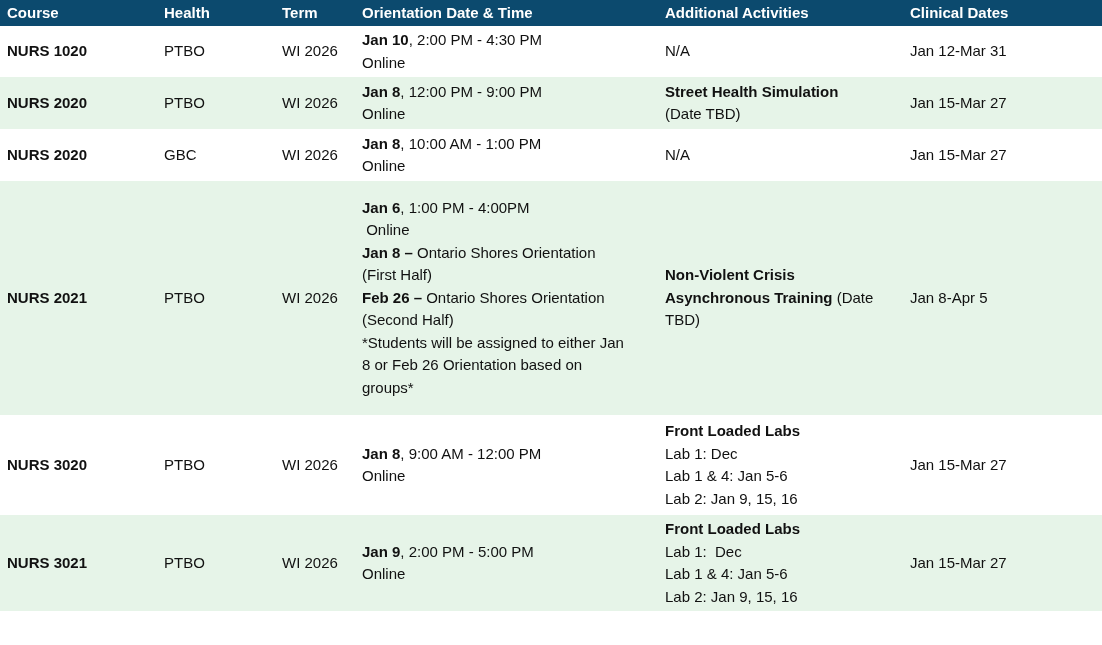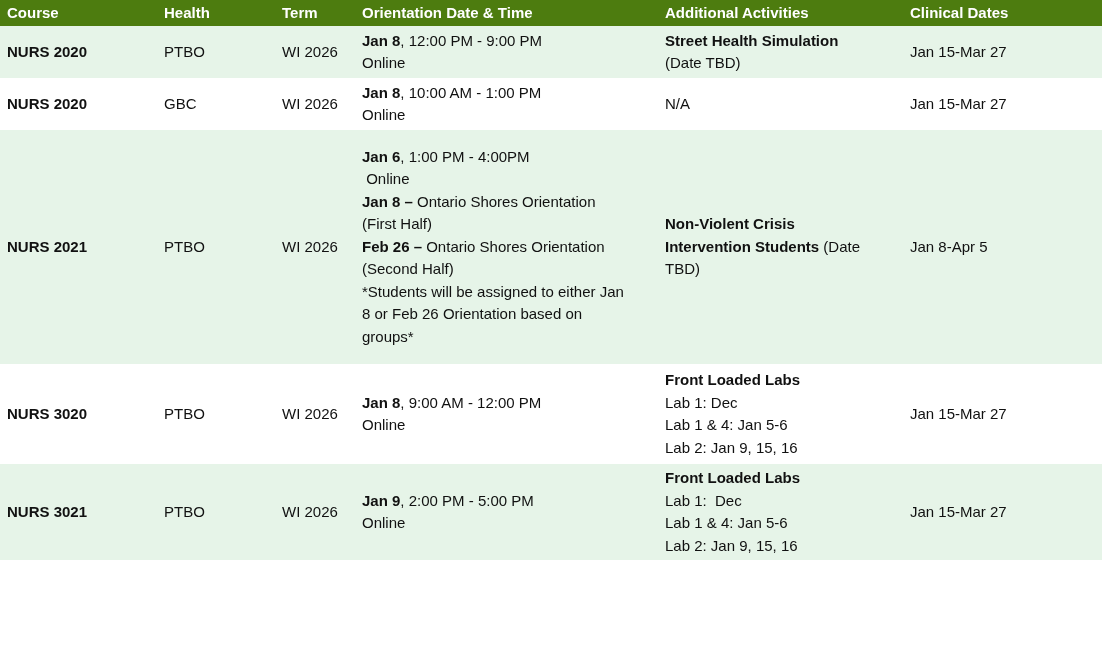--- a/index.html
+++ b/index.html
@@ -1,19 +1,19 @@
 <!DOCTYPE html>
 <html><head>
 <meta charset="utf-8">
 <style>
   html, body { margin:0; padding:0; background:#ffffff; }
   body { width:1102px; height:645px; overflow:hidden; font-family:"Liberation Sans", "DejaVu Sans", sans-serif; color:#111; }
   table { border-collapse:collapse; width:1102px; table-layout:fixed; }
   col.c1{width:157px} col.c2{width:118px} col.c3{width:80px} col.c4{width:303px} col.c5{width:245px} col.c6{width:199px}
-  thead tr { background:#4d7c0f; height:16px; }
+  thead tr { background:#0c4a6e; height:16px; }
   th { color:#ffffff; font-weight:bold; font-size:15px; text-align:left; padding:0 0 0 7px; vertical-align:bottom; line-height:26px; height:26px; white-space:nowrap; }
   td { font-size:15px; line-height:22.5px; padding:0 0 0 7px; vertical-align:middle; white-space:nowrap; }
   tbody tr.alt { background:#e6f4e8; }
   tbody tr.white { background:#ffffff; }
   .bold { font-weight:bold; }
   .italic { }
   .line { display:block; }
   .r1{height:51px} .r2{height:52px} .r3{height:52px} .r4{height:234px} .r5{height:100px} .r6{height:96px} .r7{height:33px}
   .r7 td { vertical-align:top; padding-top:4px; }
 </style>
@@ -34,20 +34,31 @@
       <th>Course</th>
       <th>Health</th>
       <th>Term</th>
       <th>Orientation Date &amp; Time</th>
       <th>Additional Activities</th>
       <th>Clinical Dates</th>
     </tr>
   </thead>
   <tbody>
 
+    <tr class="white r1">
+      <td class="bold">NURS 1020</td>
+      <td>PTBO</td>
+      <td>WI 2026</td>
+      <td>
+        <span class="line"><span class="bold">Jan 10</span><span>, 2:00 PM - 4:30 PM</span></span>
+        <span class="line">Online</span>
+      </td>
+      <td>N/A</td>
+      <td>Jan 12-Mar 31</td>
+    </tr>
 
     <tr class="alt r2">
       <td class="bold">NURS 2020</td>
       <td>PTBO</td>
       <td>WI 2026</td>
       <td>
         <span class="line"><span class="bold">Jan 8</span><span>, 12:00 PM - 9:00 PM</span></span>
         <span class="line">Online</span>
       </td>
       <td>
@@ -79,21 +90,21 @@
         <span class="line"><span class="bold">Jan 8 –</span><span> Ontario Shores Orientation</span></span>
         <span class="line">(First Half)</span>
         <span class="line"><span class="bold">Feb 26 –</span><span> Ontario Shores Orientation</span></span>
         <span class="line">(Second Half)</span>
         <span class="line italic">*Students will be assigned to either Jan</span>
         <span class="line italic">8 or Feb 26 Orientation based on</span>
         <span class="line italic">groups*</span>
       </td>
       <td>
         <span class="line bold">Non-Violent Crisis</span>
-        <span class="line"><span class="bold">Intervention Students</span><span> (Date</span></span>
+        <span class="line"><span class="bold">Asynchronous Training</span><span> (Date</span></span>
         <span class="line">TBD)</span>
       </td>
       <td>Jan 8-Apr 5</td>
     </tr>
 
     <tr class="white r5">
       <td class="bold">NURS 3020</td>
       <td>PTBO</td>
       <td>WI 2026</td>
       <td>

